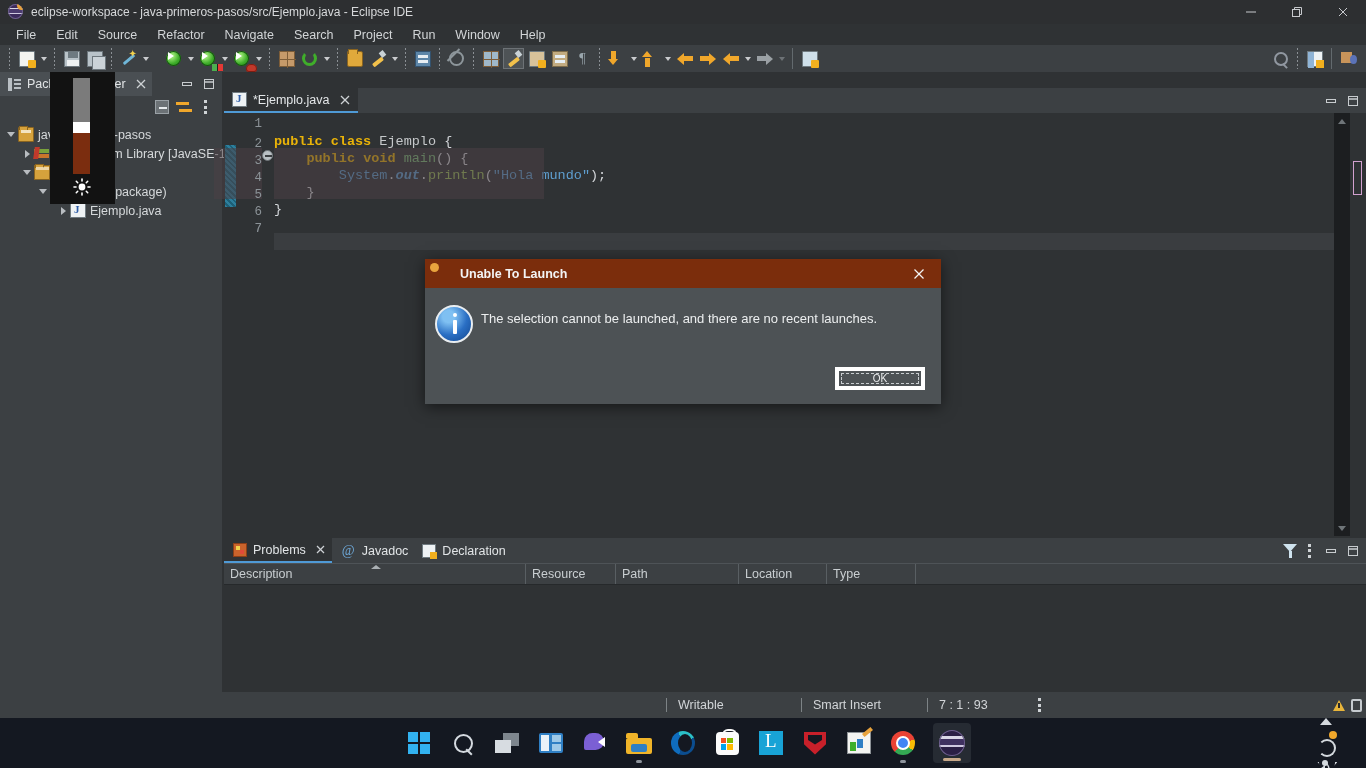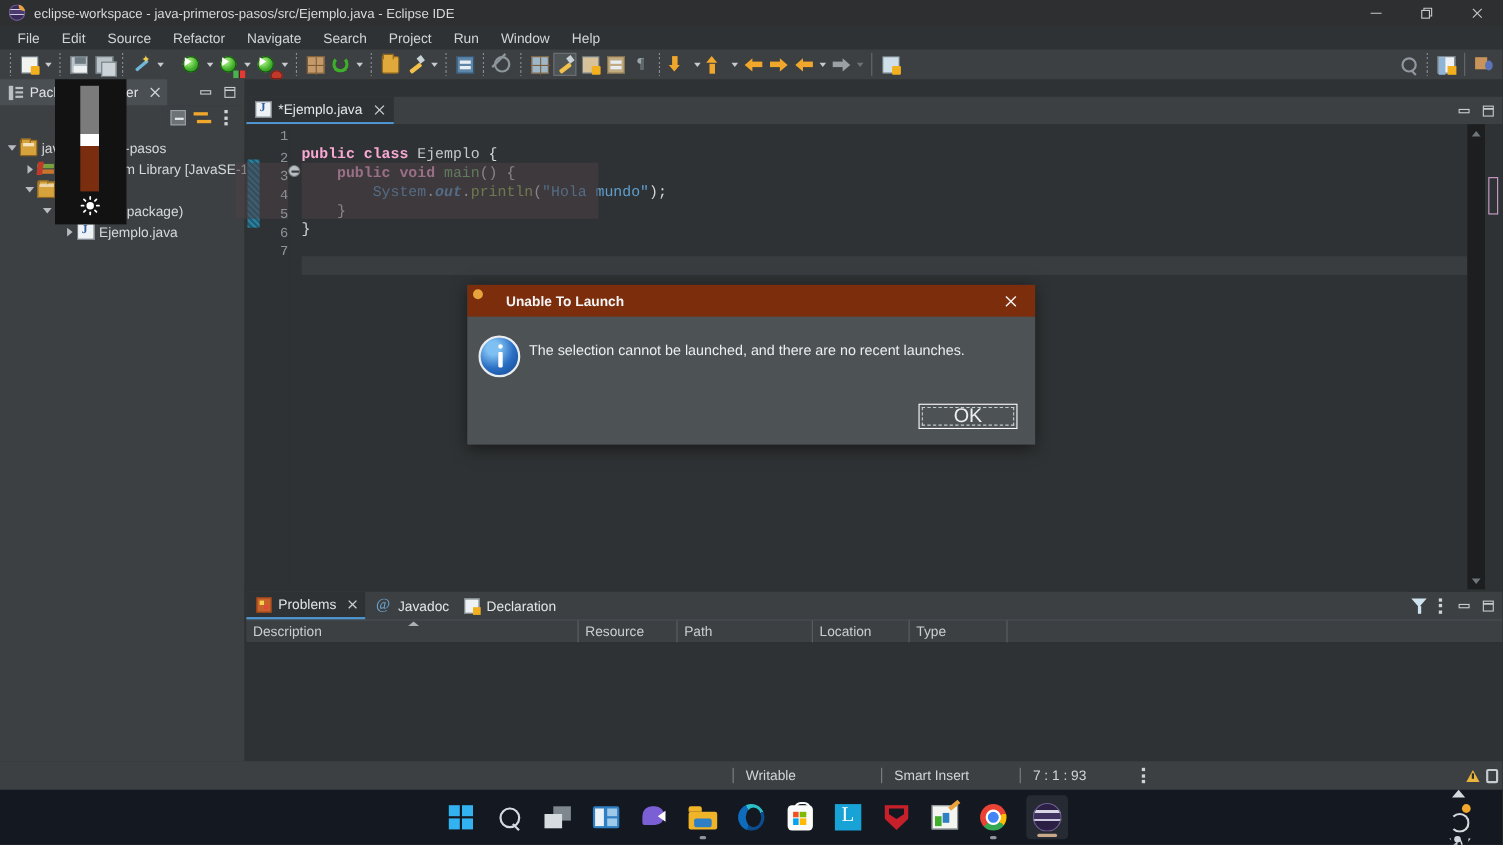--- a/index.html
+++ b/index.html
@@ -191,21 +191,21 @@
       repeating-linear-gradient(45deg,#2d7f9d 0 2px,#1d5f76 2px 4px);}
   .ed-gutter{ position:absolute;left:14px;top:0;width:24px;bottom:14px; background:#2f3234;}
   .ed-fold{position:absolute;left:38px;top:0;width:12px;bottom:14px;background:#2f3234;}
   .ed-code{ position:absolute;left:50px;top:0;right:32px;bottom:14px; background:#2f3234; overflow:hidden;}
   .code-pre{
     font-family:"Liberation Mono","DejaVu Sans Mono",monospace;
     font-size:13.5px; line-height:17px; white-space:pre; padding-top:3px; color:#d4d7da;
   }
   .ln{ font-family:"Liberation Mono",monospace; font-size:12.5px; line-height:17px; color:#8c9398; text-align:right; padding-top:3px;}
   .hl-sel{position:absolute;left:0;right:0;background:#4a4046;opacity:.55;}
-  .kw{color:#f9a8d4;font-weight:bold;}
+  .kw{color:#eab308;font-weight:bold;}
   .cls{color:#c5c8ca;}
   .method{color:#7ec07a;}
   .field{color:#5f9fd0;}
   .statfield{color:#5f9fd0;font-style:italic;font-weight:bold;}
   .mcall{color:#9bbf5a;}
   .str{color:#5f9fd0;}
   .pun{color:#d4d7da;}
 
   .vscroll{position:absolute;right:16px;top:0;width:16px;bottom:14px;background:#1c1e20;}
   .vscroll .arrowu,.vscroll .arrowd{position:absolute;left:0;width:16px;height:16px;display:flex;align-items:center;justify-content:center;}
@@ -258,22 +258,22 @@
   .dlg-x{position:absolute;right:0;top:0;width:44px;height:29px;display:flex;align-items:center;justify-content:center;}
   .dlg-x svg{stroke:#f2f3f4;stroke-width:1.3;fill:none;}
   .dlg-body{position:absolute;left:0;top:29px;right:0;bottom:0;background:#4d5255;}
   .dlg-info{position:absolute;left:10px;top:17px;width:38px;height:38px;border-radius:50%;
     background:radial-gradient(circle at 34% 28%,#7fc0f2 0 18%, #2a6fc4 55%, #11448c 100%);
     border:2px solid #e9edf0;}
   .dlg-info:before{content:"";position:absolute;left:16px;top:6px;width:4px;height:4px;background:#fff;border-radius:50%;}
   .dlg-info:after{content:"";position:absolute;left:16px;top:13px;width:4px;height:14px;background:#fff;border-radius:1px;}
   .dlg-msg{position:absolute;left:56px;top:23px;font-size:13px;color:#eceeef;}
   .dlg-ok{position:absolute;right:16px;bottom:14px;width:90px;height:23px;background:#4d5255;
-    border:1px solid #ffffff; display:flex;align-items:center;justify-content:center;
-    font-size:18px;color:#eceeef;
+    border:4px solid #ffffff; display:flex;align-items:center;justify-content:center;
+    font-size:10px;color:#eceeef;
     box-shadow:inset 0 0 0 1px #4d5255, inset 0 0 0 2px #4d5255;}
   .dlg-ok .dash{position:absolute;left:2px;top:2px;right:2px;bottom:2px;
     border:1px dashed #c7cccf;}
 
   
   .taskbar{ position:absolute;left:0;top:718px;width:1366px;height:50px;background:#141821;}
   .tbar-icons{position:absolute;left:405px;top:0;height:50px;display:flex;align-items:center;gap:16px;}
   .tbi{width:28px;height:28px;position:relative;display:flex;align-items:center;justify-content:center;}
   .tbi.active{background:#262b33;border-radius:4px;width:38px;height:40px;}
   .run-dot{position:absolute;bottom:-6px;left:50%;margin-left:-3px;width:6px;height:3px;border-radius:2px;background:#8e949c;}

